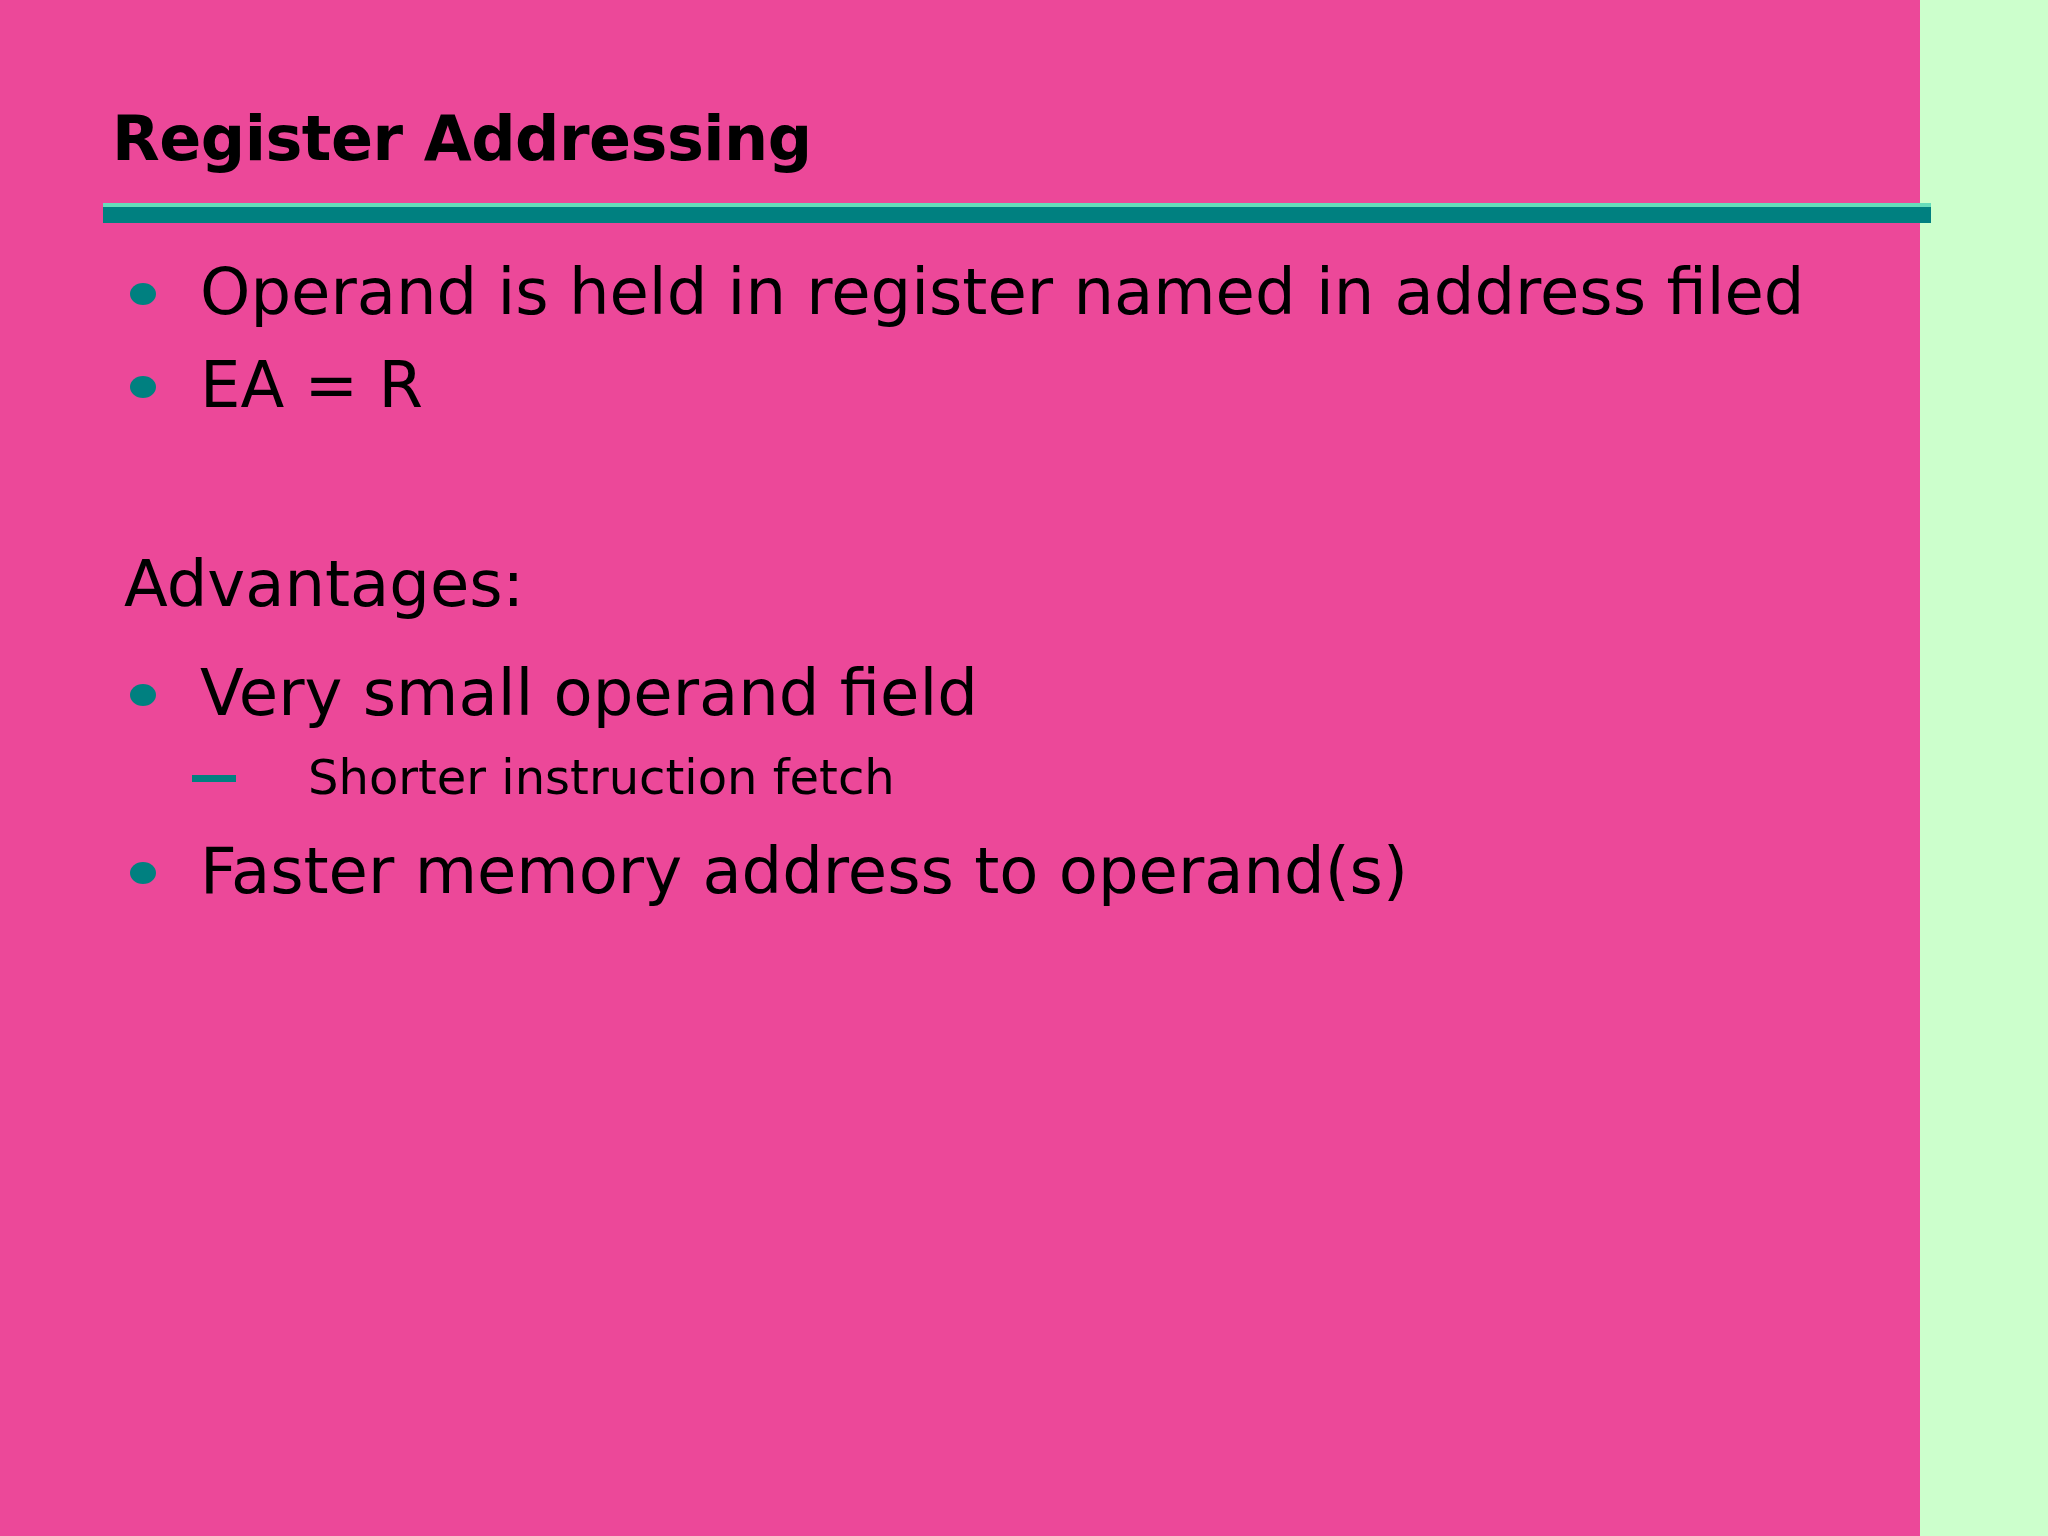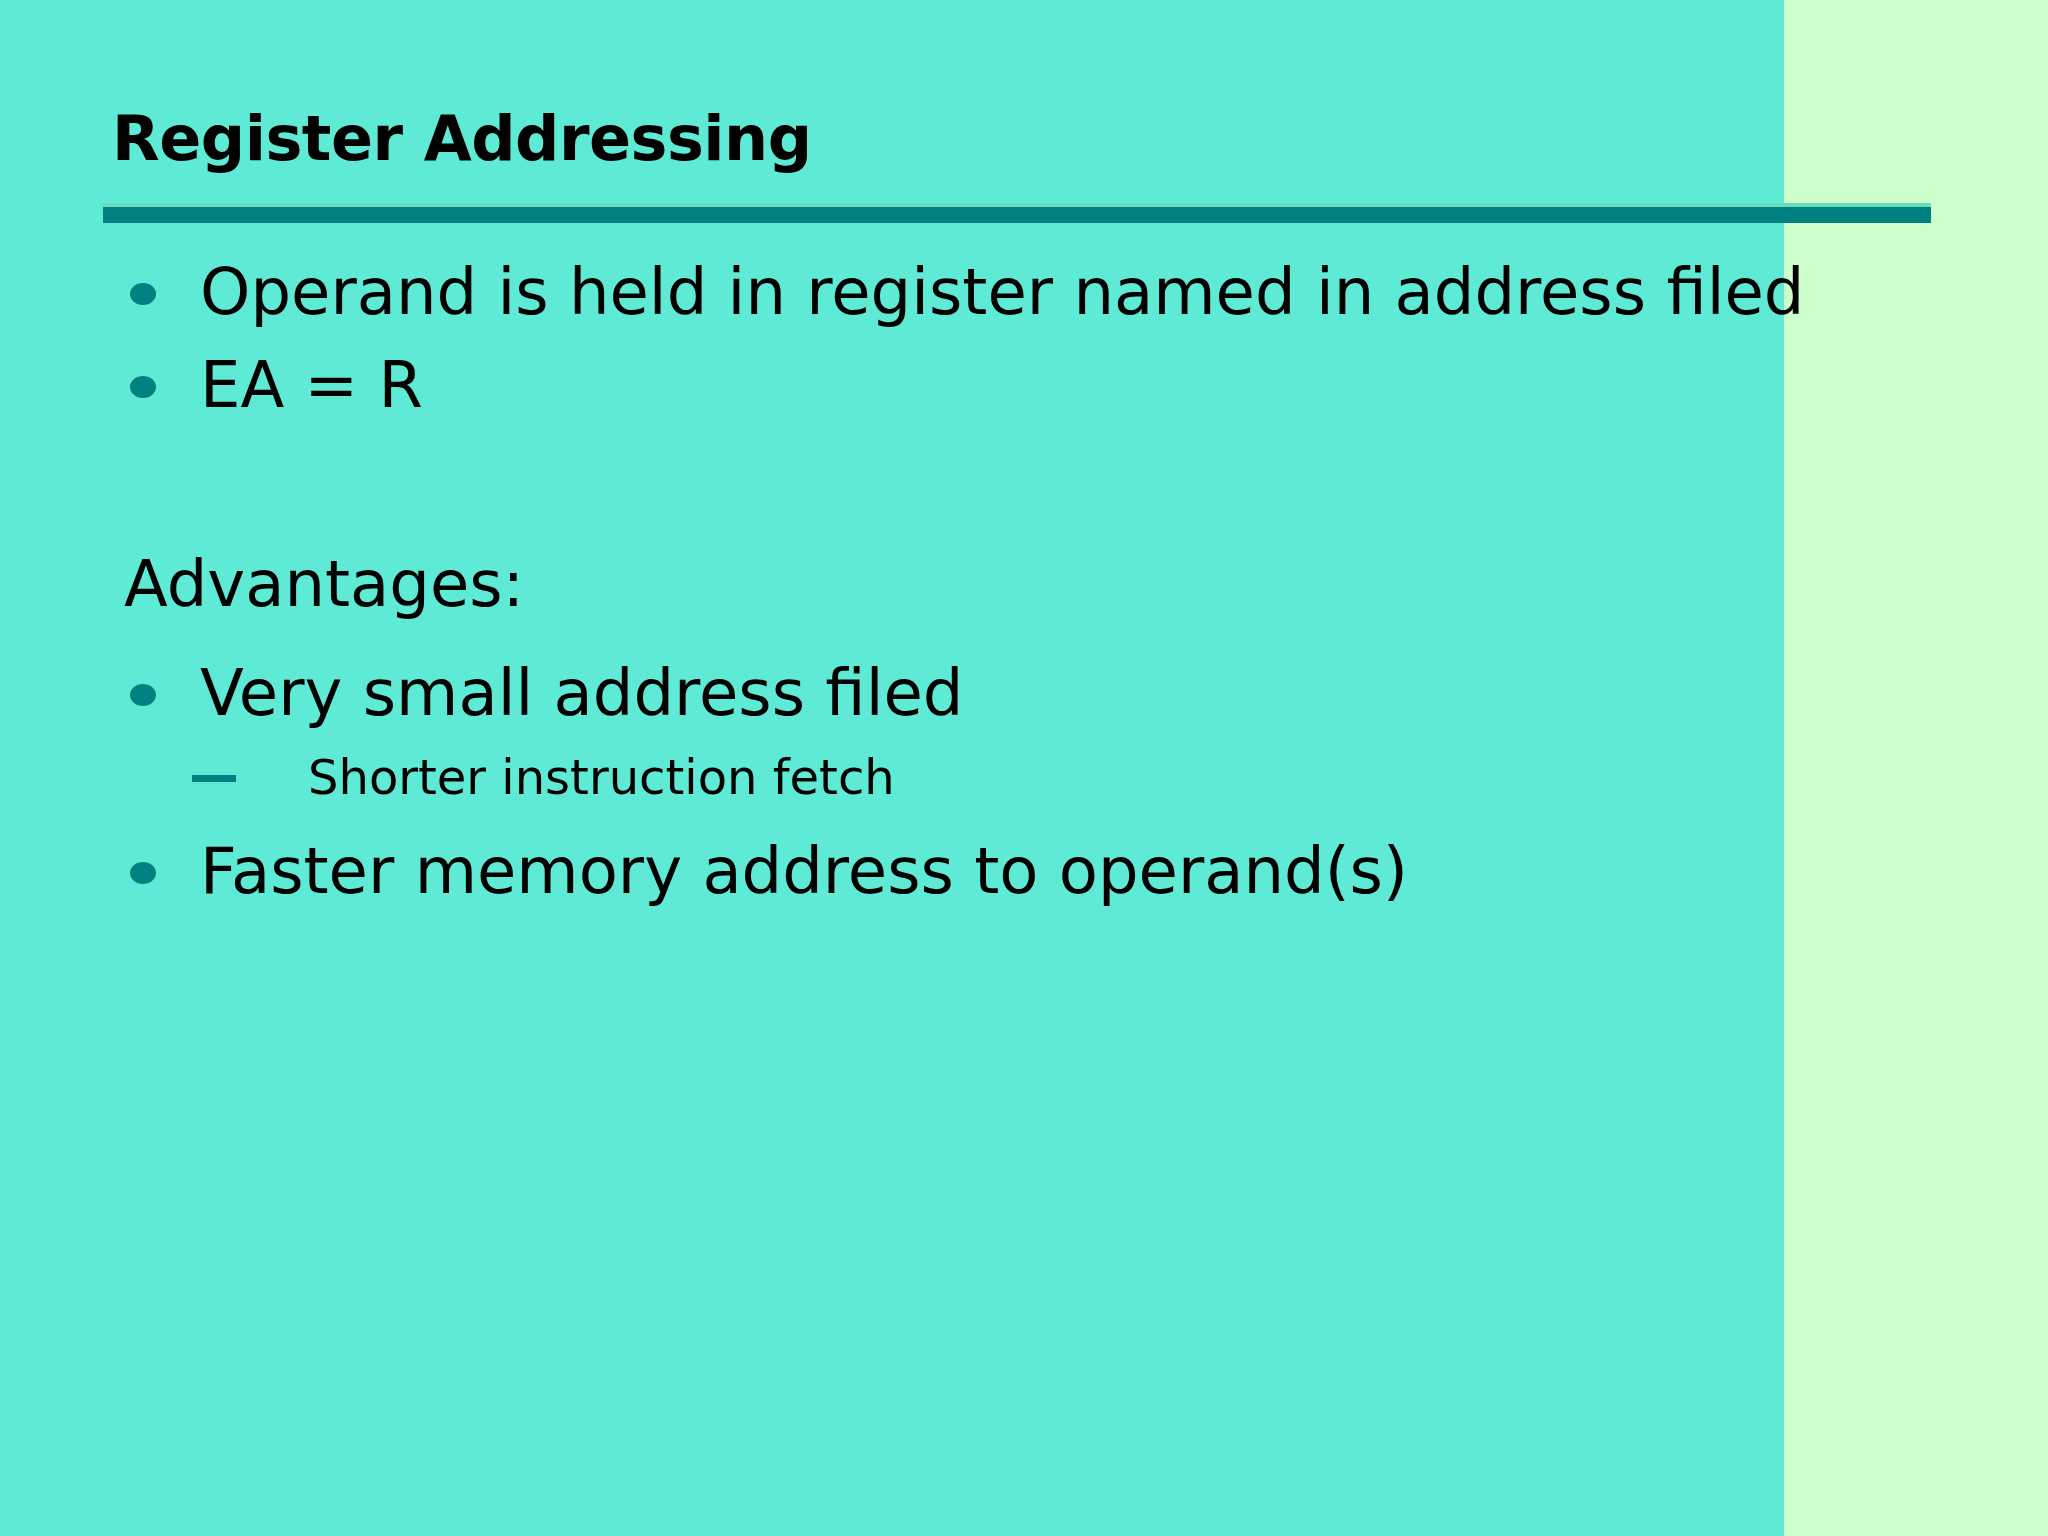--- a/index.html
+++ b/index.html
@@ -11,23 +11,23 @@
     width: 2048px;
     height: 1536px;
     overflow: hidden;
     background: #ccffcc;
     font-family: "DejaVu Sans", sans-serif;
     -webkit-font-smoothing: antialiased;
   }
 
   .slide {
     position: relative;
-    width: 1784px;
+    width: 1920px;
     height: 1536px;
-    background: #5eead4;
+    background: #ec4899;
     box-sizing: border-box;
   }
 
   
   .title-block {
     position: absolute;
     left: 112px;
     top: 108px;
     width: 1830px;
   }
@@ -150,21 +150,21 @@
     <div class="gap-lg"></div>
 
     <div class="line plain">
       <span class="txt">Advantages:</span>
     </div>
 
     <div class="gap-sm"></div>
 
     <div class="line lvl1">
       <span class="bullet"></span>
-      <span class="txt">Very small address filed</span>
+      <span class="txt">Very small operand field</span>
     </div>
 
     <div class="gap-xs"></div>
 
 
     <div class="line lvl2">
       <span class="dash"></span>
       <span class="txt">Shorter instruction fetch</span>
     </div>
 

